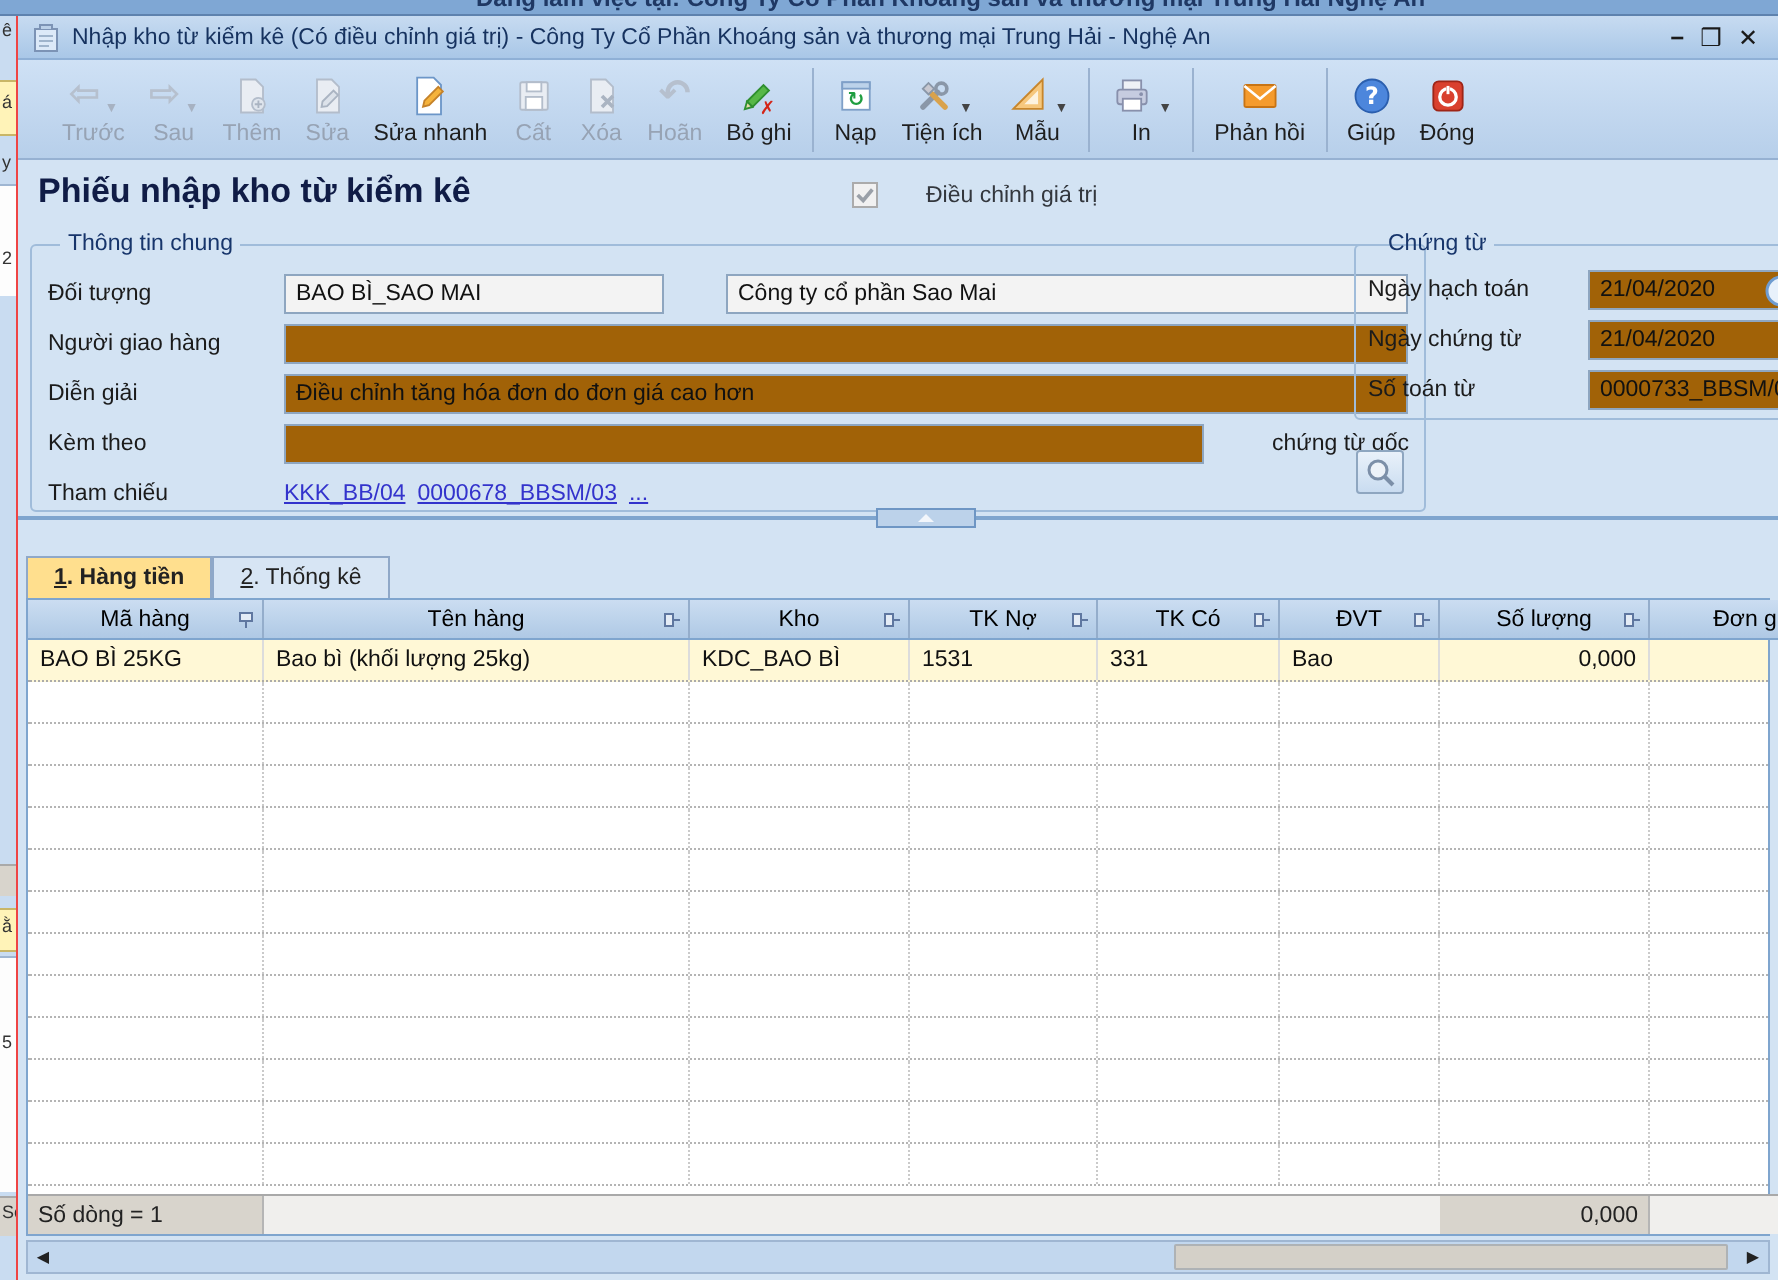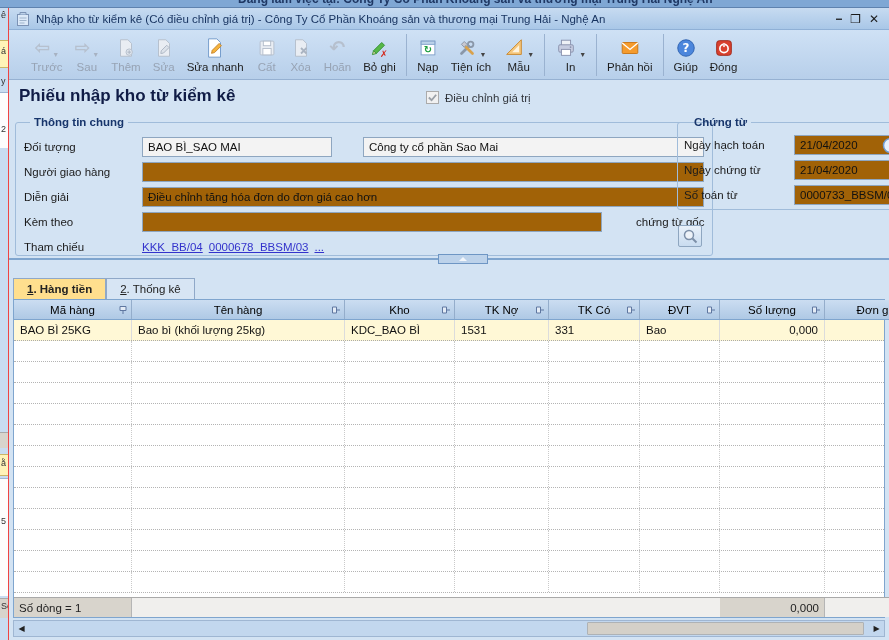--- a/index.html
+++ b/index.html
@@ -30,26 +30,26 @@
   .tbitem .icorow { height:26px; display:flex; align-items:center; }
   .tbitem .lbl { font-size:11.5px; color:#1E1E1E; white-space:nowrap; line-height:13px; }
   .tbitem.disabled .lbl { color:#97A3B4; }
   .tbitem .glyph { font-size:19px; font-weight:bold; color:#B6C0CE; line-height:20px; }
   .caret { font-size:7px; color:#444; margin-left:2px; align-self:flex-end; padding-bottom:3px; }
   .tbitem.disabled .caret { color:#A7B2C2; }
   .tbsep { width:1px; height:42px; background:#9AB2D0; margin:0 4px; }
 
   .content { position:relative; height:560px; }
   .page-title { position:absolute; left:10px; top:6px; font-size:17px; font-weight:bold; color:#101C46; }
-  .adjust-cb { position:absolute; left:417px; top:11px; display:flex; align-items:center; gap:6px; }
+  .adjust-cb { position:absolute; left:417px; top:11px; display:flex; align-items:center; gap:24px; }
   .cbbox { width:13px; height:13px; background:#F1F1F1; border:1px solid #ABABAB; display:flex; align-items:center; justify-content:center; }
   .adjust-cb .cblbl { font-size:11.5px; color:#33373D; }
 
   fieldset { position:absolute; border:1px solid #A0BCDA; border-radius:3px; }
-  fieldset legend { font-size:11.5px; font-weight:bold; color:#17356B; margin-left:6px; padding:0 4px; }
+  fieldset legend { font-size:11.5px; font-weight:normal; color:#17356B; margin-left:6px; padding:0 4px; }
   .fs-general { left:6px; top:36px; width:654px; height:140px; padding:6px 8px 0 8px; }
   .fs-doc { left:668px; top:36px; width:207px; height:94px; padding:4px 6px 0 6px; }
   .frow { display:flex; align-items:center; height:25px;gap:26px; }
   .frow .flab { width:92px; flex:0 0 auto; font-size:11.5px; color:#1B1B1B; }
   .fs-doc .frow { height:25px; }
   .fs-doc .flab { width:84px; }
   .tbx { height:20px; border:1px solid #8EA6C0; background:#a16207; font-size:11.5px; color:#111; padding:0 5px; display:flex; align-items:center; white-space:nowrap; overflow:hidden; }
   .tbx.ro { background:#F3F3F3; }
   .grow { flex:1; }
   .suffix { font-size:11.5px; color:#1B1B1B; margin-left:8px; white-space:nowrap; }

